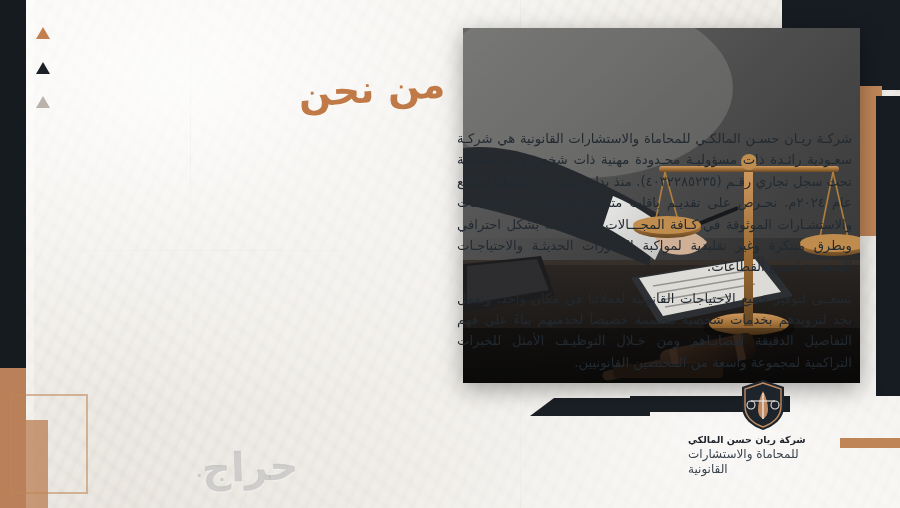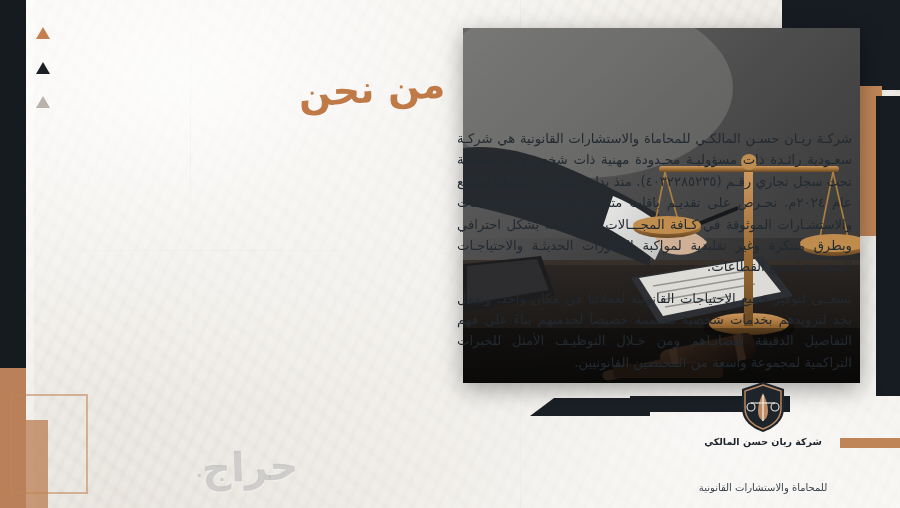--- a/index.html
+++ b/index.html
@@ -155,40 +155,39 @@
     text-align: justify;
     direction: rtl;
   }
   .body-col p { margin: 0 0 10px 0; }
   .body-col p.p2 { margin-top: 8px; }
 
   
   .logo {
     position: absolute;
     right: 62px;
-    bottom: 14px;
+    bottom: 30px;
     width: 150px;
-    text-align: center;
+    text-align: left;
     direction: rtl;
   }
   .logo .shield {
     margin: 0 auto 3px auto;
     width: 46px; height: 52px;
   }
   .logo .name {
     font-size: 9.5px;
     font-weight: bold;
     color: #1d242b;
     line-height: 1.35;
   }
   .logo .sub {
-    font-size: 10px;
+    font-size: 12px;
     color: #3a444d;
     line-height: 1.3;
-    margin-top: 32px;
   }
 
   
   .watermark {
     position: absolute;
     left: 196px;
     bottom: 18px;
     font-size: 40px;
     font-weight: bold;
     color: rgba(120,120,120,.30);

